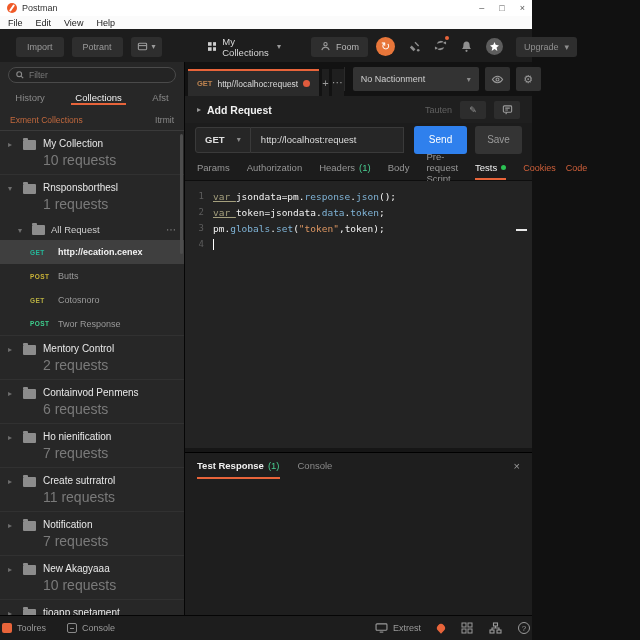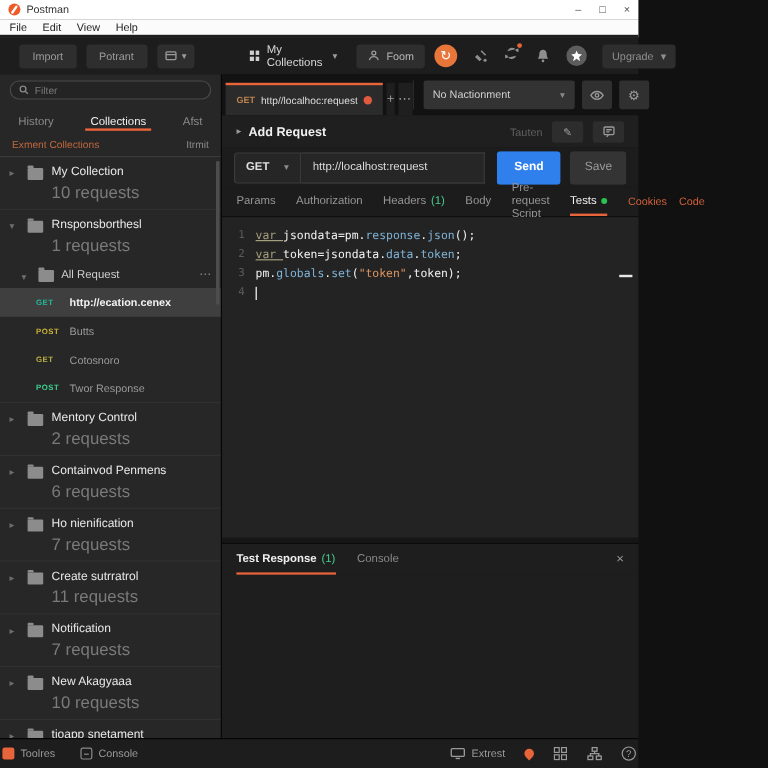--- a/index.html
+++ b/index.html
@@ -24,41 +24,41 @@
   .btn-new { display:flex; height:20px; border-radius:3px; overflow:hidden; background:#e8643a; color:#fff; font-size:9px; }
   .btn-new .main { display:flex; align-items:center; gap:4px; padding:0 9px; font-weight:bold; }
   .btn-new .caret { display:flex; align-items:center; padding:0 5px; border-left:1px solid rgba(0,0,0,.25); font-size:8px; }
   .btn-flat { height:20px; background:#2e2e2e; color:#9b9b9b; font-size:9px; border:none; border-radius:3px; padding:0 11px; }
   .btn-icon-sq { height:20px; background:#2e2e2e; color:#9b9b9b; border-radius:3px; display:flex; align-items:center; gap:4px; padding:0 6px; font-size:8px; }
   .tb-ic { width:11px; height:11px; fill:none; stroke:#9b9b9b; stroke-width:1.2; }
   .workspace { margin-left:38px; display:flex; align-items:center; gap:6px; color:#d8d8d8; font-size:9.5px; }
   .grid-ic { width:11px; height:11px; }
   .grid-ic rect { fill:#cfcfcf; }
   .ws-caret { color:#9a9a9a; font-size:8px; }
-  .btn-team { margin-left:8px; height:20px; background:#2e2e2e; border-radius:3px; color:#b8b8b8; font-size:9px; display:flex; align-items:center; gap:5px; padding:0 9px; }
+  .btn-team { margin-left:22px; height:20px; background:#2e2e2e; border-radius:3px; color:#b8b8b8; font-size:9px; display:flex; align-items:center; gap:5px; padding:0 9px; }
   .tb-right { margin-left:auto; display:flex; align-items:center; gap:13px; }
   .sync-circle { width:19px; height:19px; border-radius:50%; background:#e8763a; color:#fff; font-size:11px; display:flex; align-items:center; justify-content:center; }
   .tb-glyph { width:13px; height:13px; fill:#8f8f8f; }
   .has-dot { position:relative; }
   .has-dot::after { content:""; position:absolute; right:-2px; top:-2px; width:4px; height:4px; border-radius:50%; background:#e8643a; }
   .avatar { width:17px; height:17px; border-radius:50%; background:#5d5d5d; display:flex; align-items:center; justify-content:center; }
   .avatar svg { width:9px; height:9px; fill:#fff; }
   .btn-upgrade { height:20px; background:#2e2e2e; border-radius:3px; color:#8f8f8f; font-size:9px; display:flex; align-items:center; gap:6px; padding:0 8px; }
 
   
   .content { flex:1; display:flex; min-height:0; }
 
   
   .sidebar { width:185px; flex:none; background:#272727; border-right:1px solid #060606; display:flex; flex-direction:column; }
   .filter-wrap { padding:5px 8px 4px; }
   .filter-box { height:16px; border:1px solid #4a4a4a; border-radius:9px; background:#242424; display:flex; align-items:center; gap:5px; padding:0 7px; }
   .filter-box svg { width:8px; height:8px; stroke:#8a8a8a; fill:none; stroke-width:1.4; flex:none; }
   .filter-box input { flex:1; background:transparent; border:none; outline:none; color:#bbb; font-size:8.5px; min-width:0; }
   .filter-box input::placeholder { color:#7a7a7a; }
-  .side-tabs { height:22px; display:flex; justify-content:space-around; align-items:flex-end; }
+  .side-tabs { height:22px; display:flex; justify-content:space-around; align-items:center; }
   .side-tab { font-size:9.5px; color:#8a8a8a; display:flex; align-items:center; border-bottom:2px solid transparent; padding:0 4px; }
   .side-tab.active { color:#f0f0f0; font-weight:normal; border-bottom-color:#e8643a; }
   .side-sub { height:22px; display:flex; align-items:center; justify-content:space-between; padding:0 10px; border-bottom:1px solid #3a3a3a; }
   .side-sub .l { font-size:8.5px; color:#c1683d; }
   .side-sub .r { font-size:8.5px; color:#8a8a8a; }
   .side-list { flex:1; overflow:hidden; position:relative; }
   .scrollthumb { position:absolute; right:1px; top:3px; width:3px; height:120px; border-radius:2px; background:#4d4d4d; }
   .col-row { padding:7px 8px 6px; border-bottom:1px solid #313131; display:flex; gap:7px; }
   .chev { color:#6e6e6e; font-size:8px; width:8px; flex:none; margin-top:2px; }
   .folder-ic { width:13px; height:10px; background:#8c8c8c; border-radius:1px; position:relative; flex:none; margin-top:2px; }
@@ -97,21 +97,21 @@
   .hdr-hint { font-size:9px; color:#606060; }
   .mini-btn { width:26px; height:18px; background:#2d2d2d; border-radius:2px; display:flex; align-items:center; justify-content:center; color:#9a9a9a; font-size:9px; }
   .mini-btn svg { width:11px; height:11px; fill:none; stroke:#9a9a9a; stroke-width:1.2; }
 
   .url-row { height:33px; background:#1c1c1c; display:flex; align-items:center; padding:0 10px; flex:none; }
   .method-select { height:26px; width:68px; background:#262626; border:1px solid #3a3a3a; border-radius:3px 0 0 3px; display:flex; align-items:center; gap:8px; padding:0 9px; }
   .method-select .m { font-size:9.5px; font-weight:bold; color:#e0e0e0; }
   .method-select .cr { color:#8a8a8a; font-size:8px; margin-left:auto; }
   .url-input { flex:1; height:26px; background:#262626; border:1px solid #3a3a3a; border-left:none; color:#dcdcdc; font-size:9.5px; padding:0 10px; outline:none; }
   .send-group { display:flex; margin-left:10px; height:28px; border-radius:3px; overflow:hidden; }
-  .send-main { background:#2f80ed; color:#fff; font-size:10px; font-weight:bold; display:flex; align-items:center; padding:0 15px; }
+  .send-main { background:#2f80ed; color:#fff; font-size:10px; font-weight:normal; display:flex; align-items:center; padding:0 15px; }
   .send-caret { background:#2f80ed; border-left:1px solid rgba(0,0,0,.3); width:18px; display:flex; align-items:center; justify-content:center; color:#fff; font-size:8px; }
   .save-group { display:flex; margin-left:8px; height:28px; border-radius:3px; overflow:hidden; }
   .save-main { background:#343434; color:#9a9a9a; font-size:10px; display:flex; align-items:center; padding:0 12px; }
   .save-caret { background:#343434; border-left:1px solid #262626; width:16px; display:flex; align-items:center; justify-content:center; color:#9a9a9a; font-size:8px; }
 
   .req-tabs { height:25px; background:#1c1c1c; border-bottom:1px solid #0e0e0e; display:flex; align-items:stretch; gap:17px; padding:0 12px; flex:none; }
   .rtab { font-size:9.5px; color:#969696; display:flex; align-items:center; gap:4px; border-bottom:2px solid transparent; }
   .rtab.active { color:#f2f2f2; border-bottom-color:#e8643a; }
   .rtab .cnt { color:#49cc90; }
   .tests-dot { width:5px; height:5px; border-radius:50%; background:#2bc253; }

